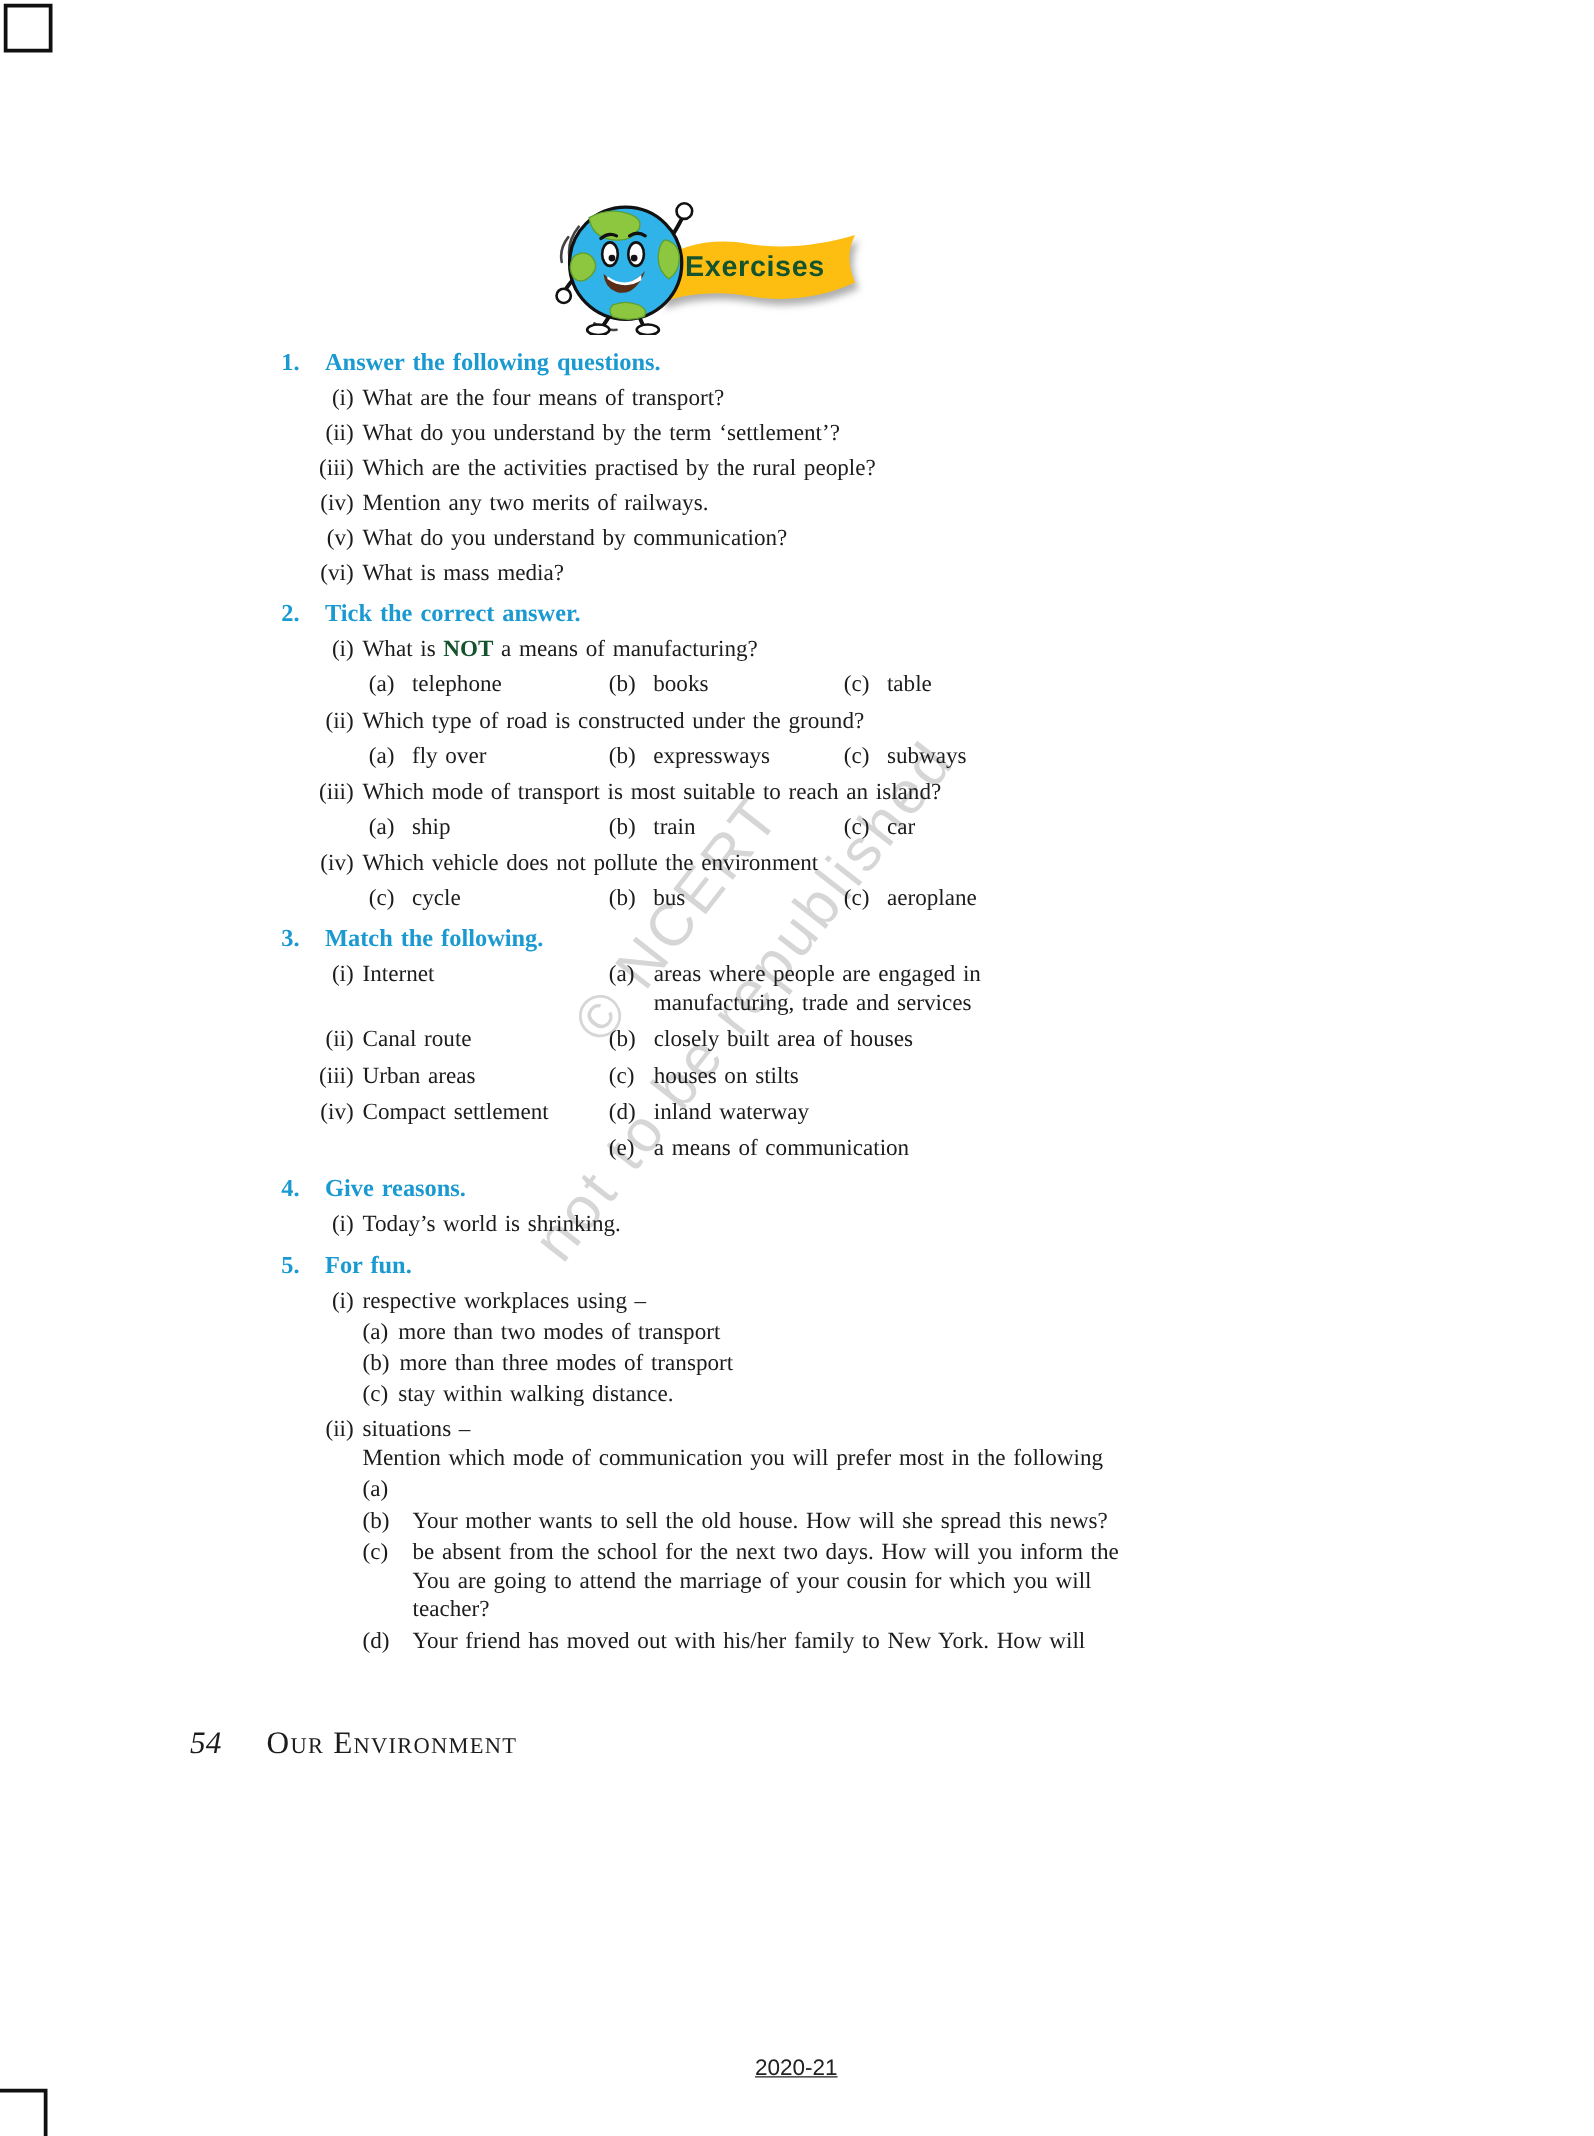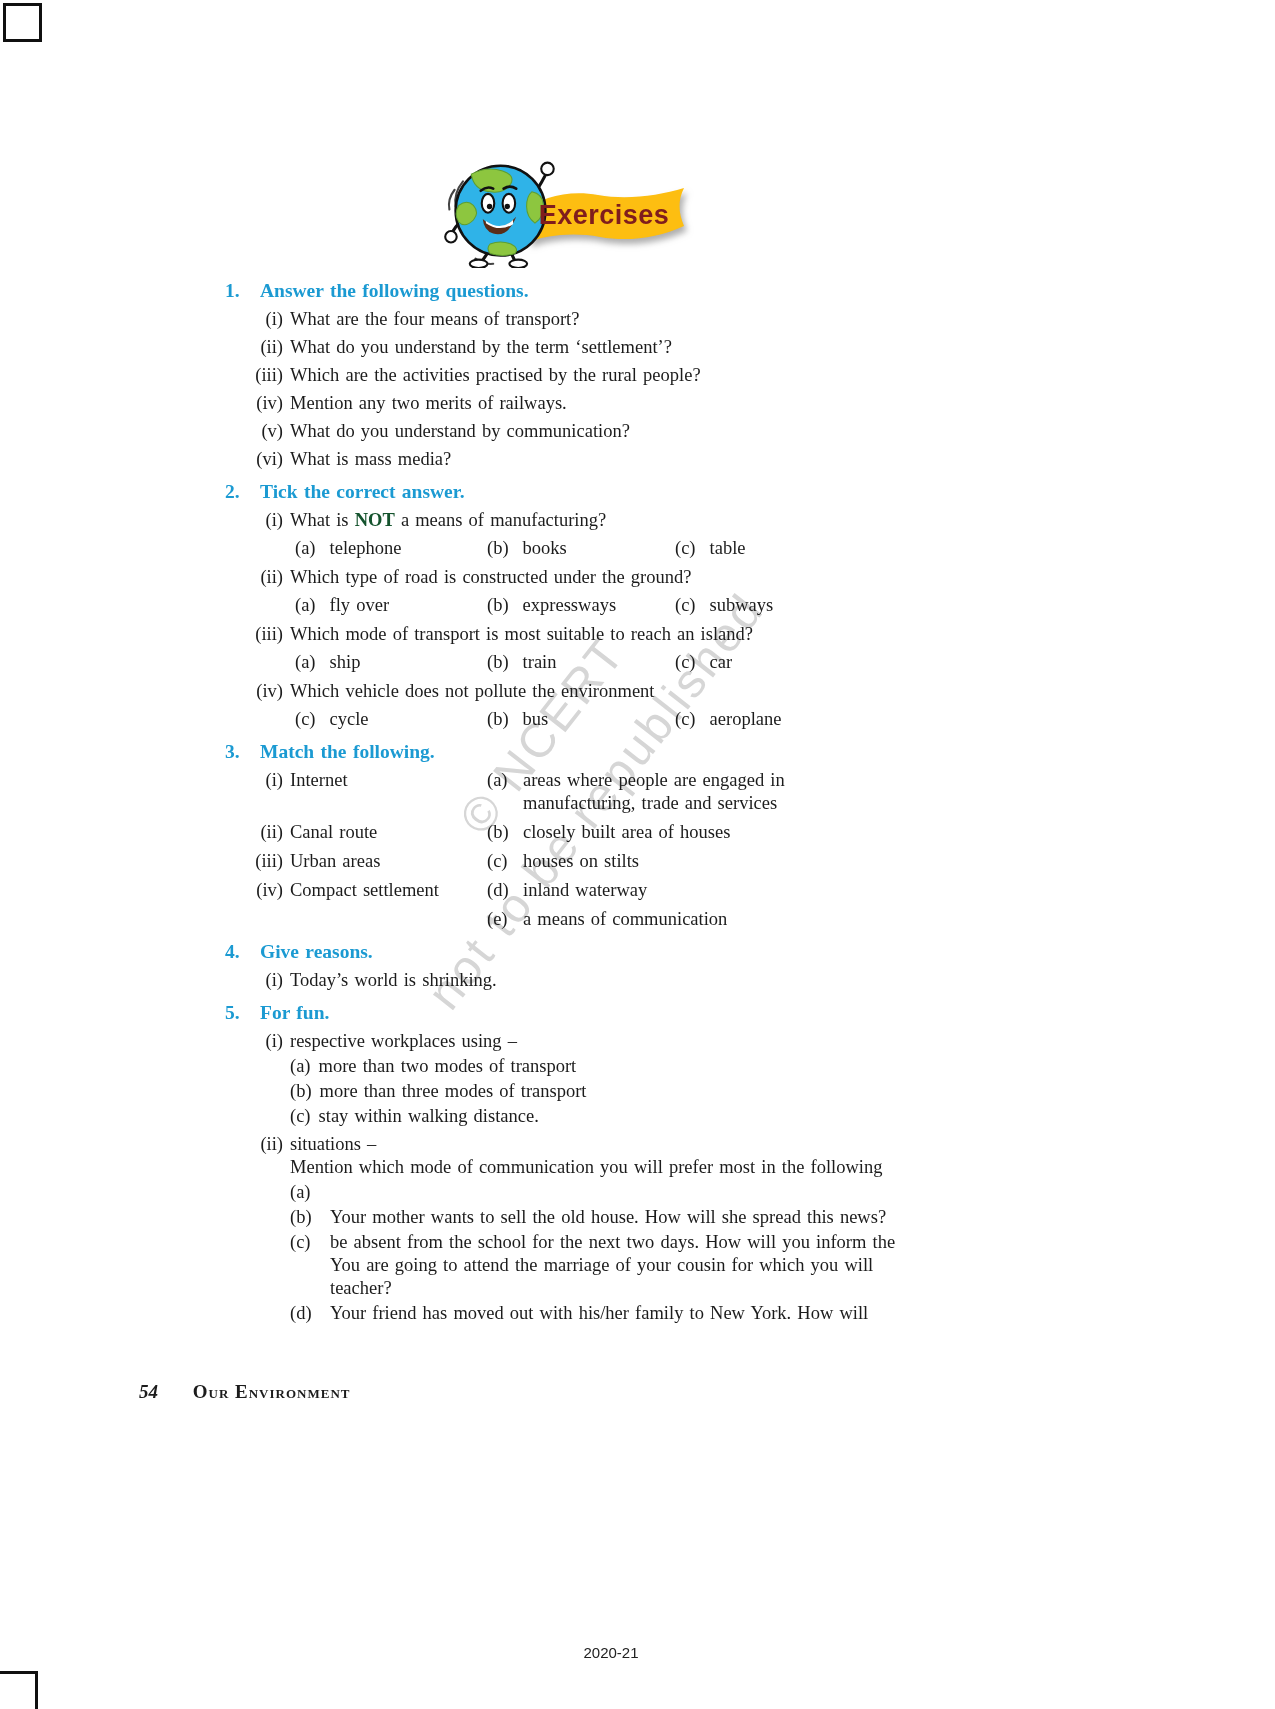--- a/index.html
+++ b/index.html
@@ -9,22 +9,22 @@
   
   .cropTL{position:absolute;left:3px;top:3px;width:33px;height:33px;border:3px solid #101010;}
   .cropBL{position:absolute;left:-5px;top:1671px;width:37px;height:45px;border:3px solid #101010;}
 
   
   .banner{position:absolute;left:440px;top:148px;width:258px;height:122px;z-index:3;}
   .ribbon{position:absolute;left:80px;top:38px;width:168px;height:62px;
           filter:drop-shadow(3px 5px 3px rgba(110,110,110,.55));}
   .globe{position:absolute;left:0;top:0;width:120px;height:120px;}
   .ribbon-text{position:absolute;left:88px;top:52px;width:152px;text-align:center;
-               font-family:"Liberation Sans",sans-serif;font-weight:bold;font-size:27px;
-               color:#7f1d1d;letter-spacing:.5px;}
+               font-family:"Liberation Sans",sans-serif;font-weight:bold;font-size:23px;
+               color:#14532d;letter-spacing:.5px;}
 
   
   .wm{position:absolute;color:#d6d6d6;font-family:"Liberation Sans",sans-serif;
       letter-spacing:3px;z-index:1;white-space:nowrap;}
   #wm1{left:470px;top:800px;font-size:48px;transform:rotate(-52deg);transform-origin:0 50%;}
   #wm2{left:438px;top:975px;font-size:48px;transform:rotate(-52deg);transform-origin:0 50%;}
 
   
   .content{position:absolute;left:225px;top:278px;width:795px;z-index:2;
            font-size:18.5px;line-height:23px;word-spacing:1.5px;}
@@ -45,25 +45,25 @@
   .mleft{display:flex;width:262px;flex-shrink:0;}
   .mlabel{width:36px;flex-shrink:0;}
   .mrtext{width:345px;}
   .ln{display:block;}
   .subrow{display:flex;margin-top:2px;}
   .slabel{width:40px;flex-shrink:0;}
   .subinline{display:block;margin-top:2px;}
   .silabel{margin-right:8px;}
 
   
-  .footer{position:absolute;left:139px;top:1381px;z-index:2;font-size:19px;font-weight:bold;}
+  .footer{position:absolute;left:152px;top:1381px;z-index:2;font-size:25px;}
   .pgnum{font-style:italic;margin-right:30px;}
   .booktitle{font-variant:small-caps;letter-spacing:1px;}
-  .yearline{position:absolute;left:611px;top:1644px;transform:translateX(-50%);
-            font-family:"Liberation Sans",sans-serif;font-size:15px;color:#222;z-index:2;}
+  .yearline{position:absolute;left:637px;top:1644px;transform:translateX(-50%);
+            font-family:"Liberation Sans",sans-serif;font-size:18px;color:#222;z-index:2;text-decoration:underline;}
 </style>
 </head>
 <body>
 
 <div class="page">
 
   <div class="cropTL"></div>
   <div class="cropBL"></div>
 
   <div class="wm" id="wm1">© NCERT</div>

